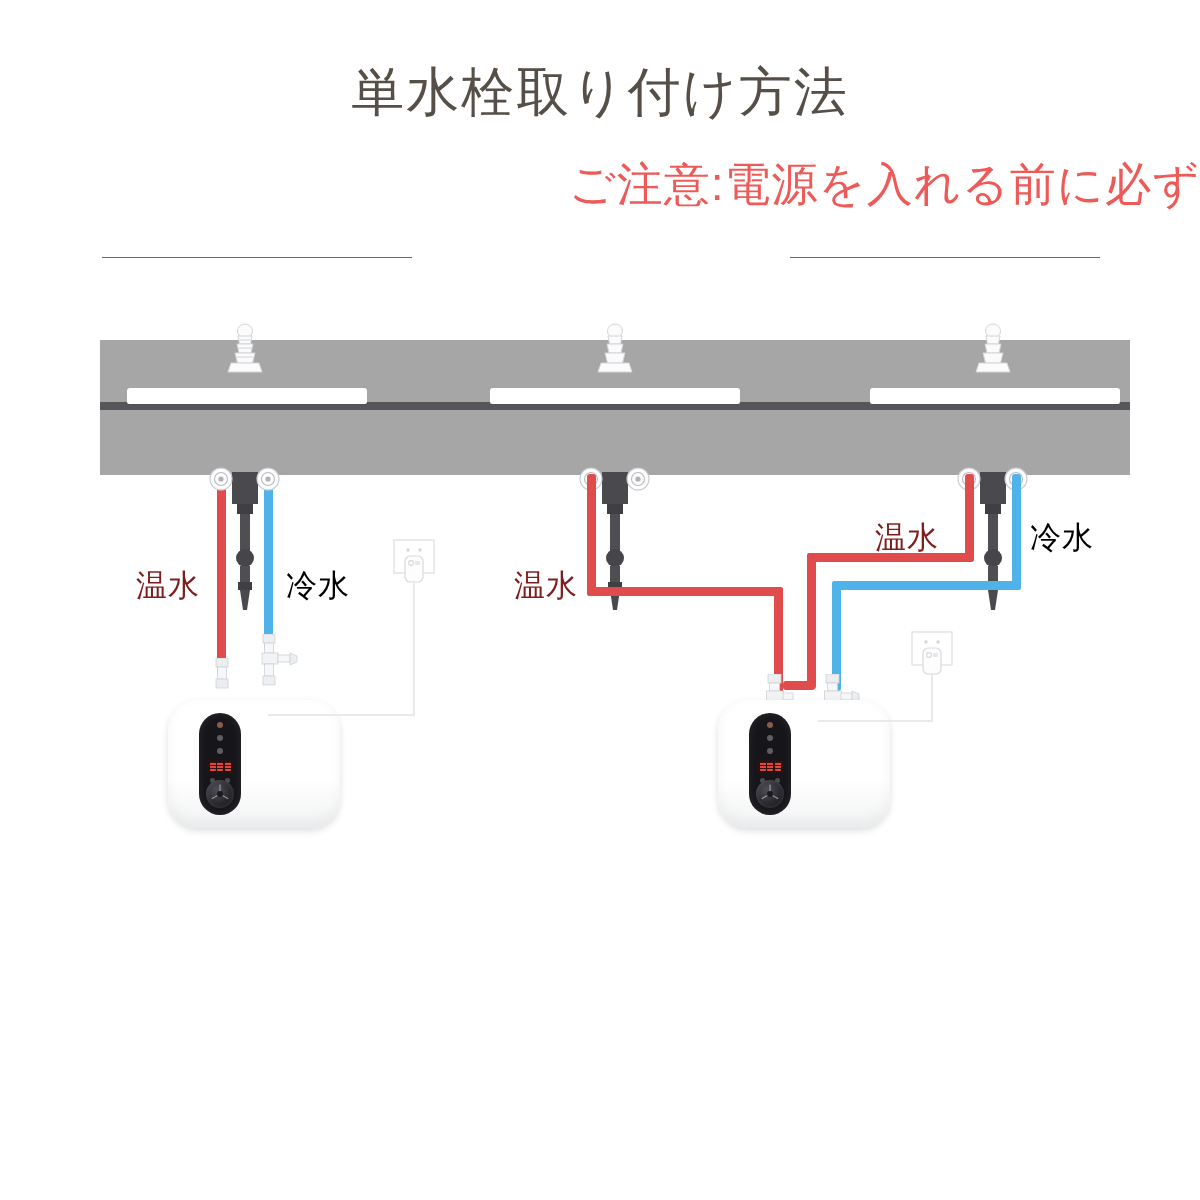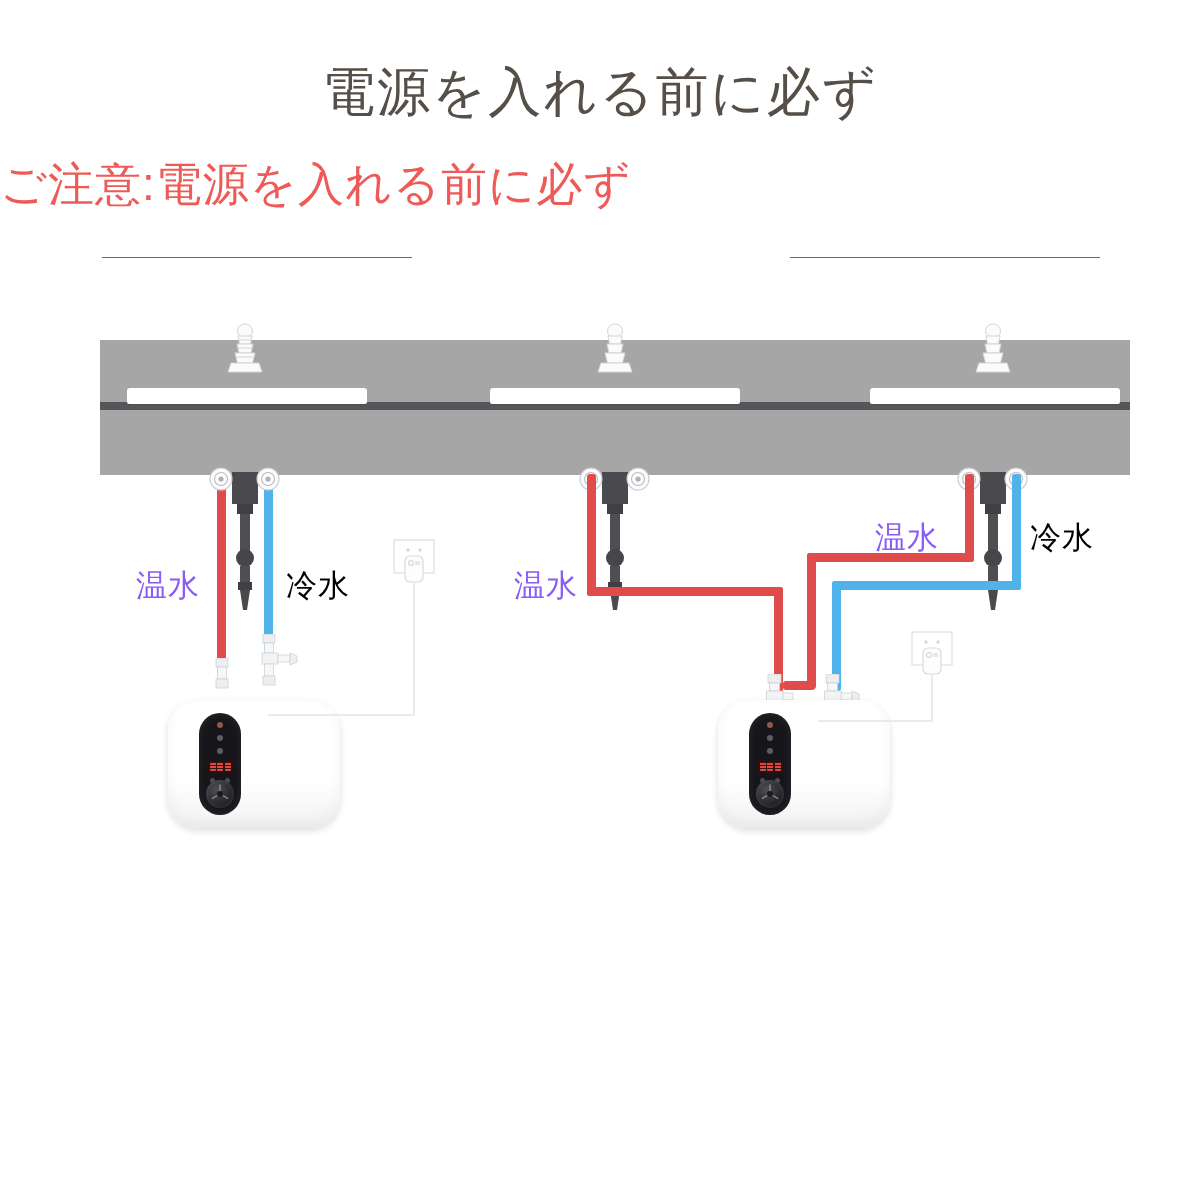--- a/index.html
+++ b/index.html
@@ -39,21 +39,21 @@
     font-size: 53px;
     line-height: 1.12;
     letter-spacing: 2px;
     color: #554f48;
     font-weight: 400;
   }
   .warn-line {
     position: absolute;
     left: 0;
     width: 1200px;
-    text-align: left;
+    text-align: right;
     color: #ee5a57;
     font-size: 46px;
     line-height: 1.15;
     letter-spacing: 1px;
     font-weight: 400;
   }
   .warn-1 { top: 158px; }
   .warn-2 { top: 226px; }
 
   .rule-left, .rule-right {
@@ -238,21 +238,21 @@
 
   
   .wlabel {
     position: absolute;
     font-size: 31px;
     line-height: 1;
     letter-spacing: 1px;
     white-space: nowrap;
     font-weight: 400;
   }
-  .lab-hot  { color: #8b5cf6; }
+  .lab-hot  { color: #7f1d1d; }
   .lab-cold { color: #000000; }
 
   
   .footer {
     position: absolute;
     left: 0;
     top: 920px;
     width: 1200px;
     height: 280px;
   }
@@ -275,21 +275,21 @@
     letter-spacing: 0.5px;
     color: #554f48;
   }
 </style>
 </head>
 <body>
 
 <div class="page">
 
   <div class="header">
-    <div class="main-title">電源を入れる前に必ず</div>
+    <div class="main-title">単水栓取り付け方法</div>
 
     <div class="warn-line warn-1">ご注意:電源を入れる前に必ず</div>
 
 
     <div class="rule-left"></div>
     <div class="rule-right"></div>
   </div>
 
   <div class="stage">
 

